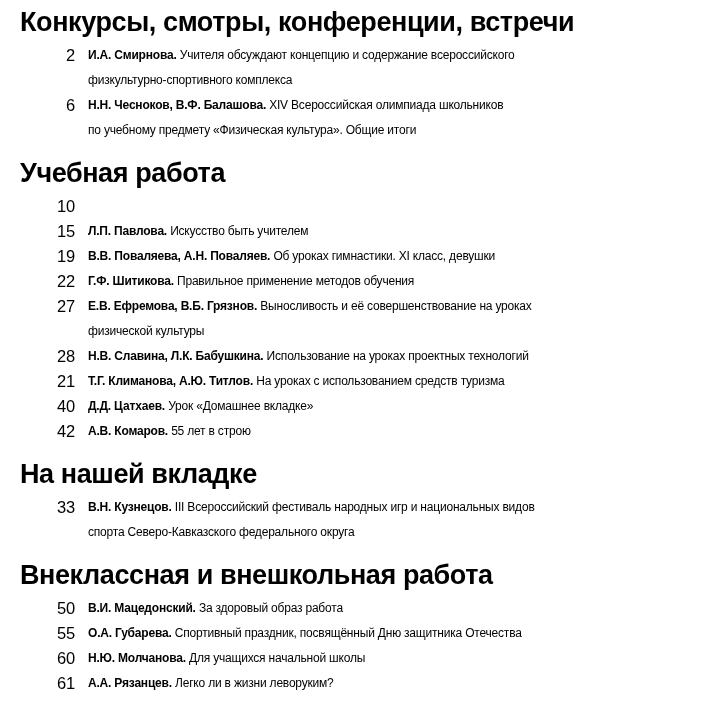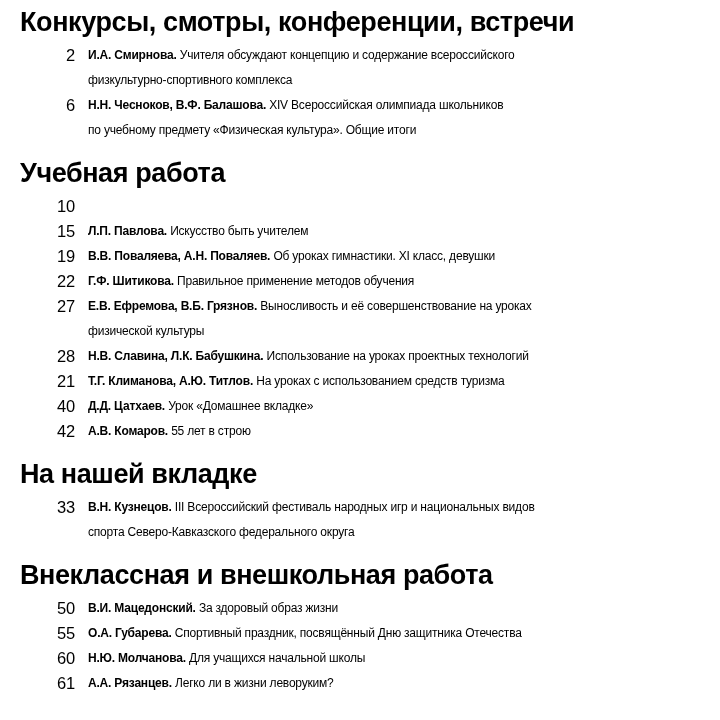--- a/index.html
+++ b/index.html
@@ -155,21 +155,21 @@
       </div>
     </div>
   </section>
 
   <section>
     <h2 class="section-heading">Внеклассная и внешкольная работа</h2>
 
     <div class="entry">
       <div class="num">50</div>
       <div class="txt">
-        <div class="ln"><b class="au">В.И. Мацедонский.</b> <span>За здоровый образ жизни</span></div>
+        <div class="ln"><b class="au">В.И. Мацедонский.</b> <span>За здоровый образ работа</span></div>
       </div>
     </div>
 
     <div class="entry">
       <div class="num">55</div>
       <div class="txt">
         <div class="ln"><b class="au">О.А. Губарева.</b> <span>Спортивный праздник, посвящённый Дню защитника Отечества</span></div>
       </div>
     </div>
 

